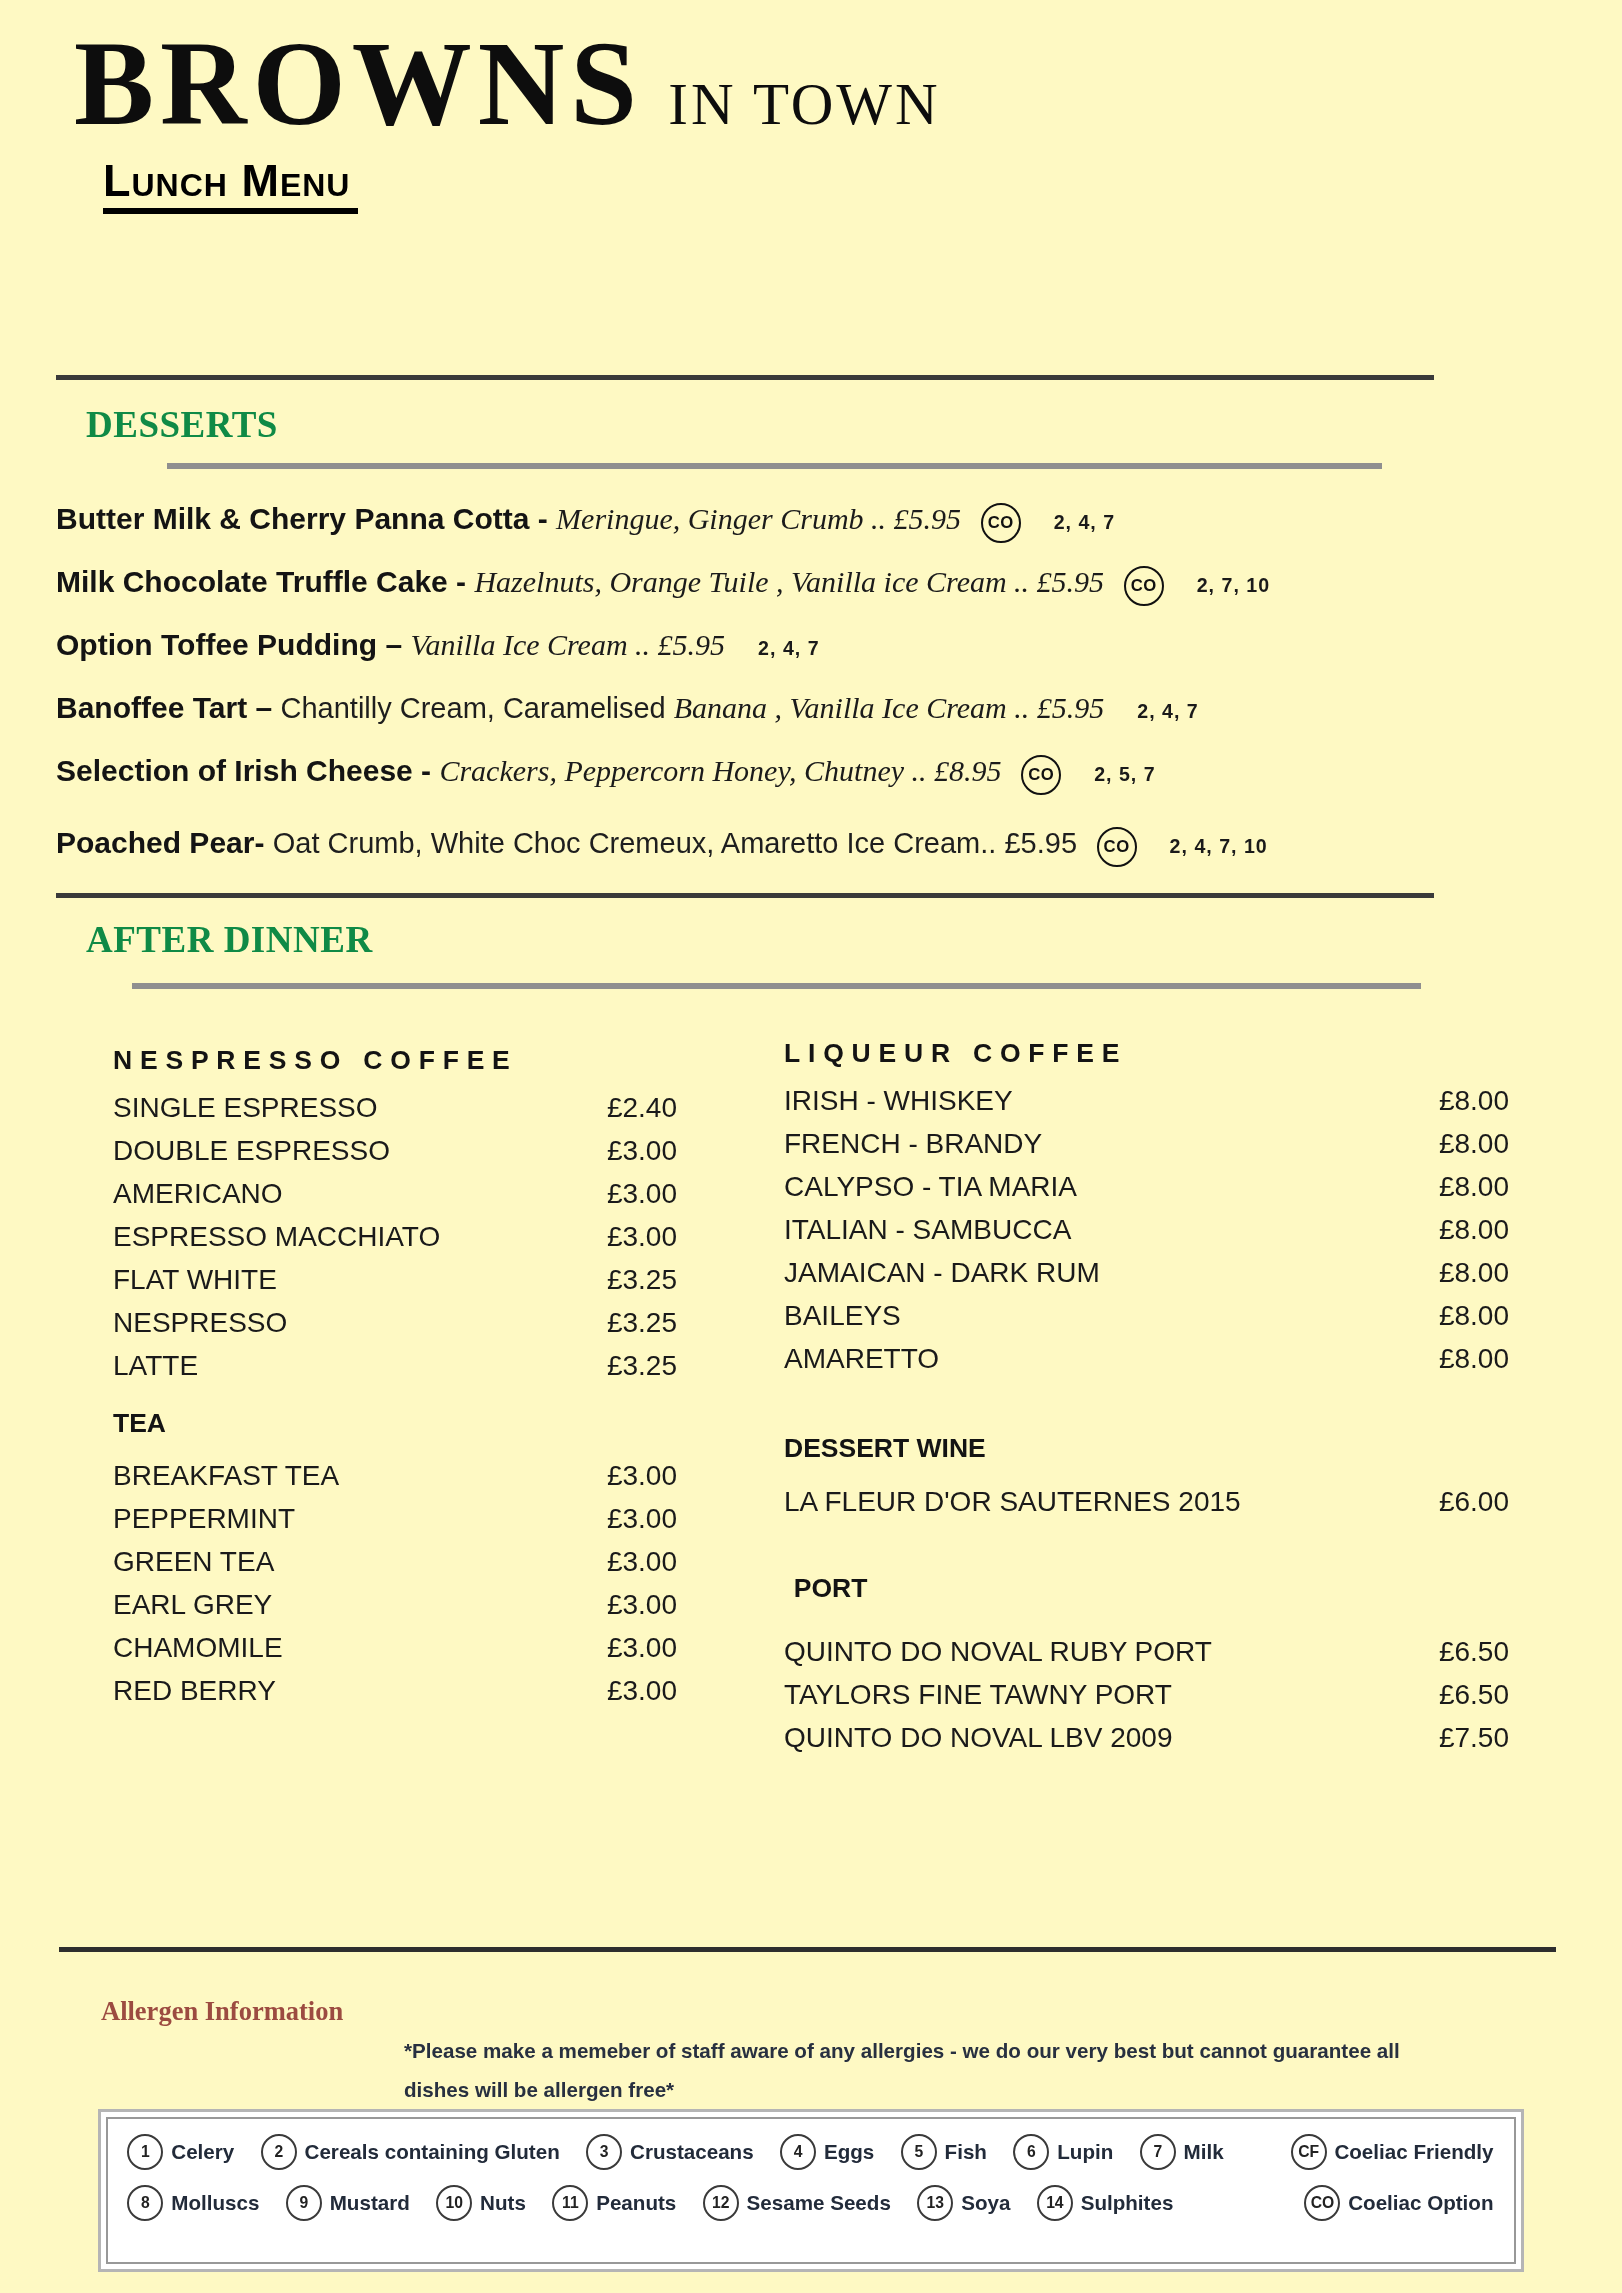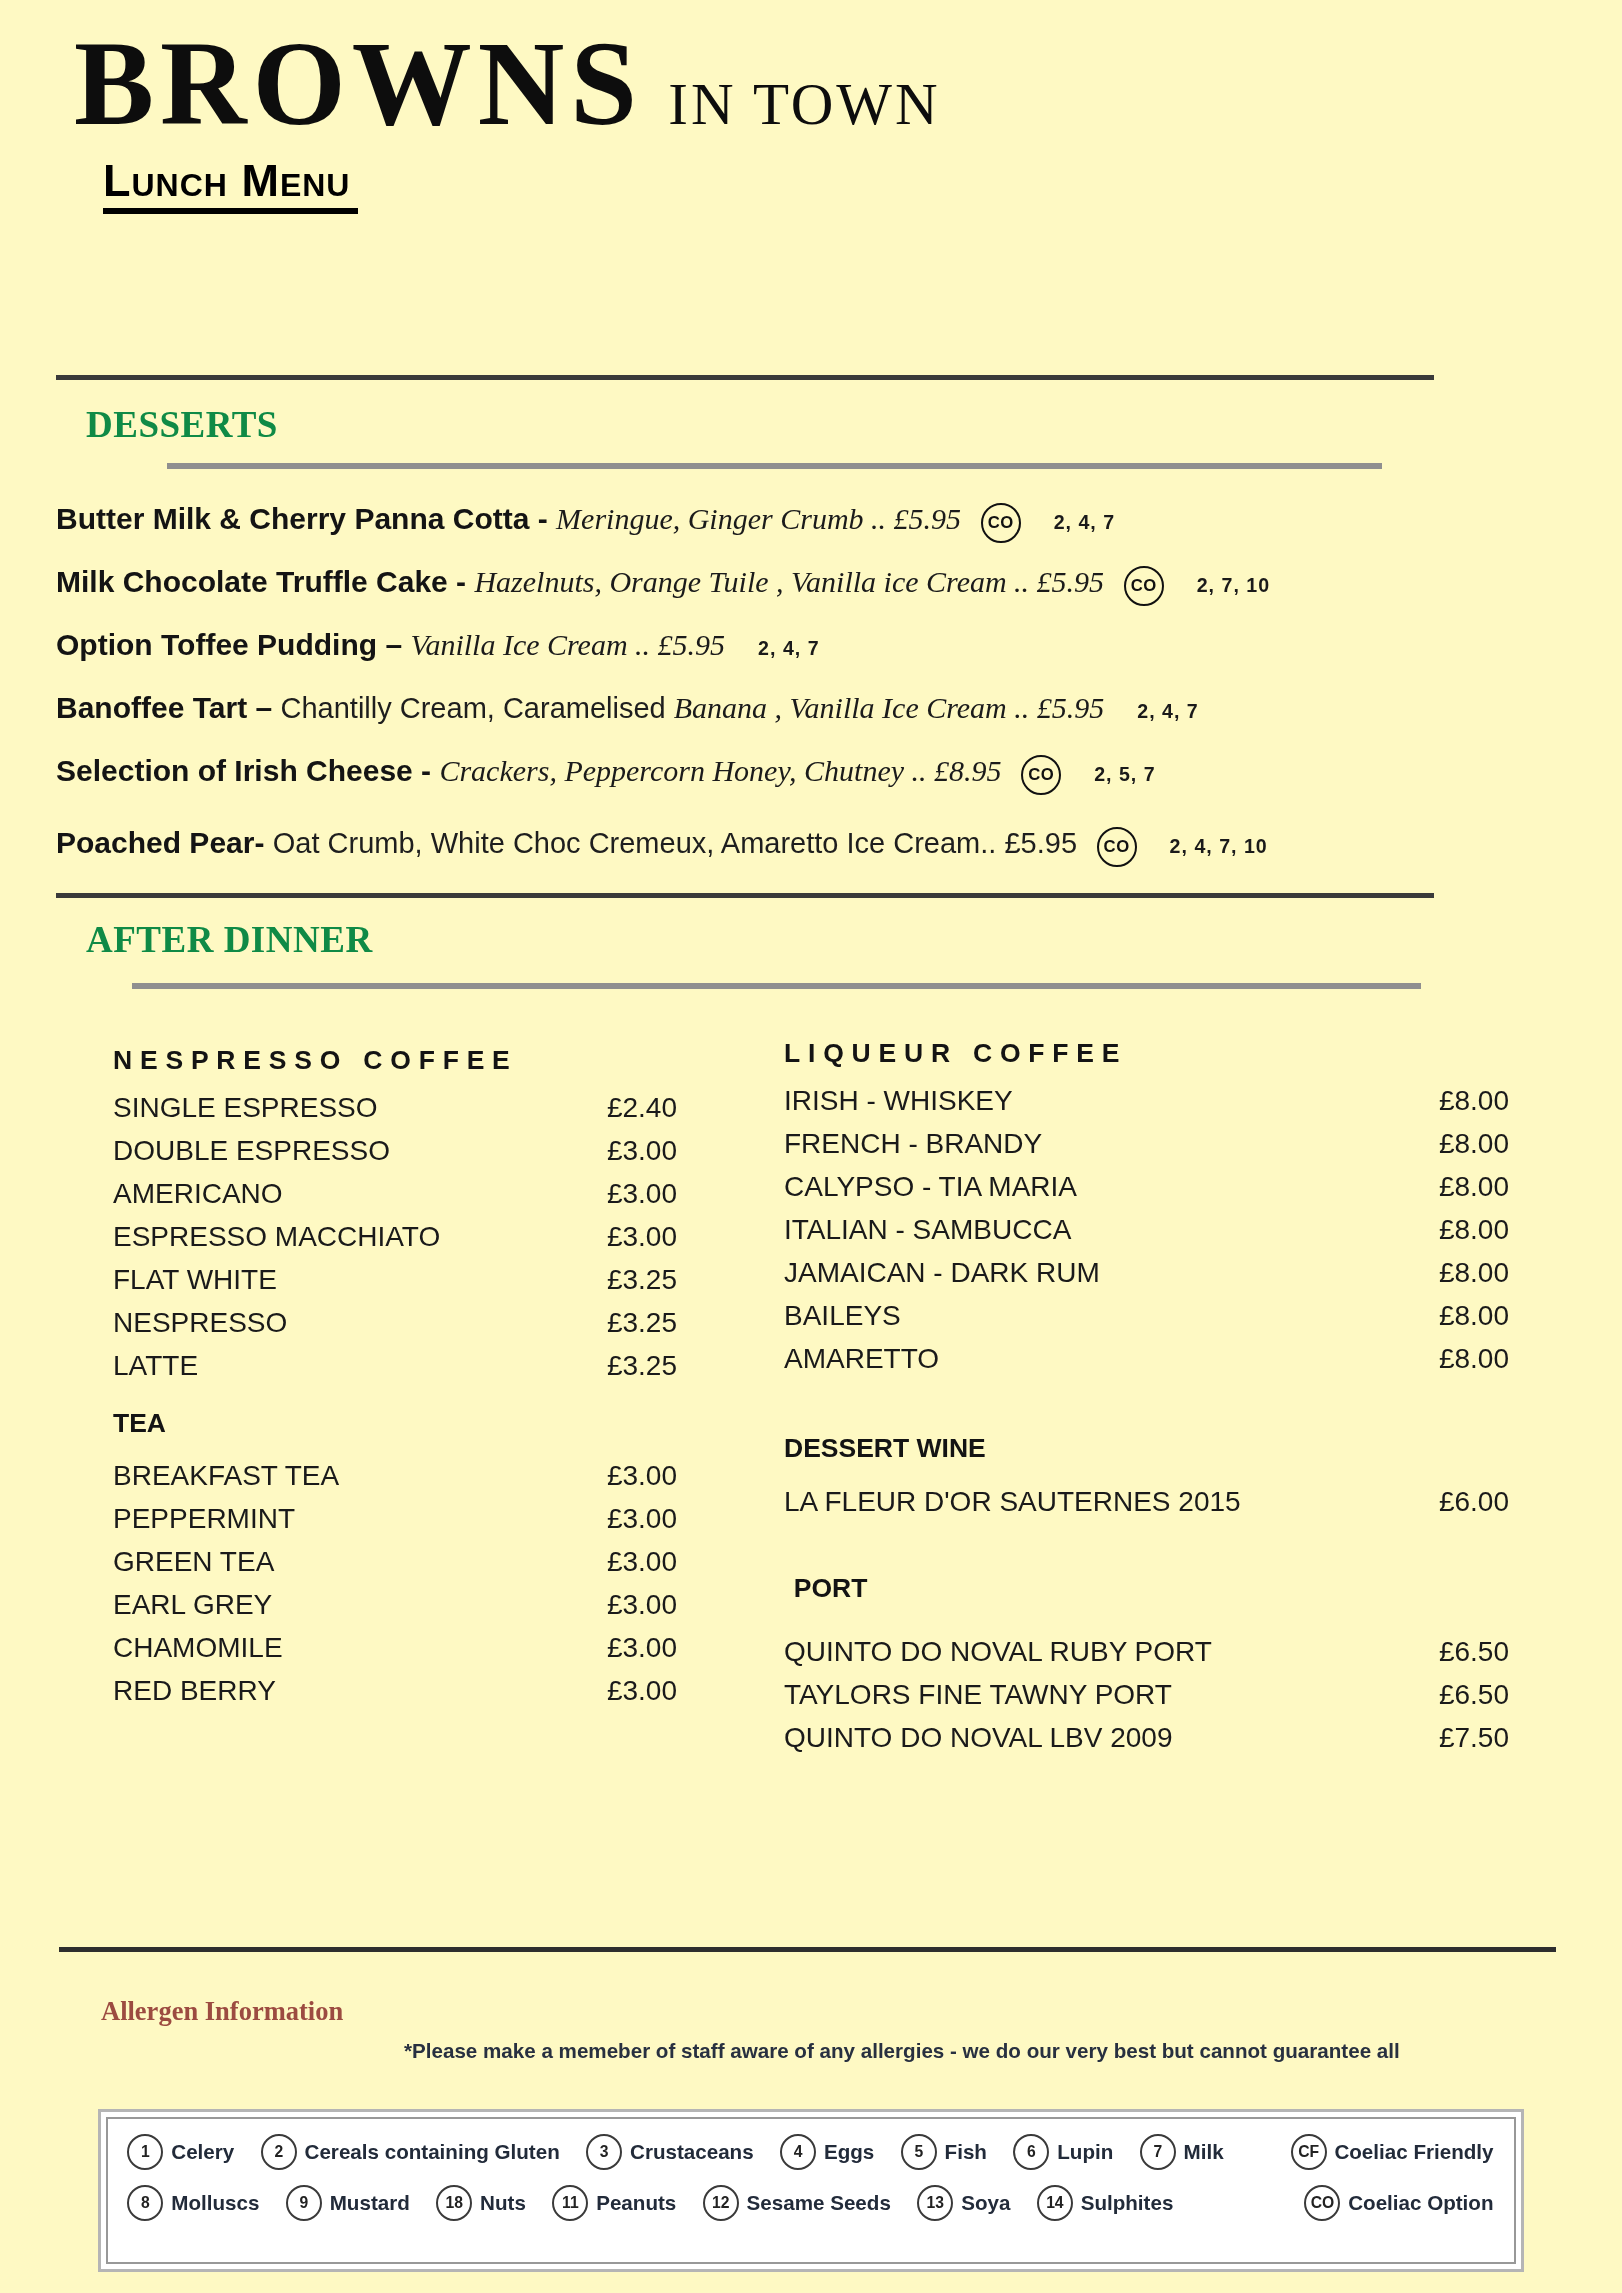--- a/index.html
+++ b/index.html
@@ -278,20 +278,21 @@
           <span class="item-price">£7.50</span>
         </div>
       </div>
   </div>
 
   <div class="rule rule-bottom"></div>
 
   <div class="allergen-title" style="color: rgb(156, 75, 65);">Allergen Information</div>
   <div class="allergen-note">
     <div>*Please make a memeber of staff aware of any allergies - we do our very best but cannot guarantee all</div>
+    <div>dishes will be allergen free*</div>
   </div>
 
   <div class="allergen-box">
     <div class="allergen-box-inner">
       <div class="allergen-row">
 
           <div class="legend-item">
             <span class="legend-circle">1</span>
             <span class="legend-label">Celery</span>
           </div>
@@ -337,21 +338,21 @@
             <span class="legend-circle">8</span>
             <span class="legend-label">Molluscs</span>
           </div>
 
           <div class="legend-item">
             <span class="legend-circle">9</span>
             <span class="legend-label">Mustard</span>
           </div>
 
           <div class="legend-item">
-            <span class="legend-circle">18</span>
+            <span class="legend-circle">10</span>
             <span class="legend-label">Nuts</span>
           </div>
 
           <div class="legend-item">
             <span class="legend-circle">11</span>
             <span class="legend-label">Peanuts</span>
           </div>
 
           <div class="legend-item">
             <span class="legend-circle">12</span>

